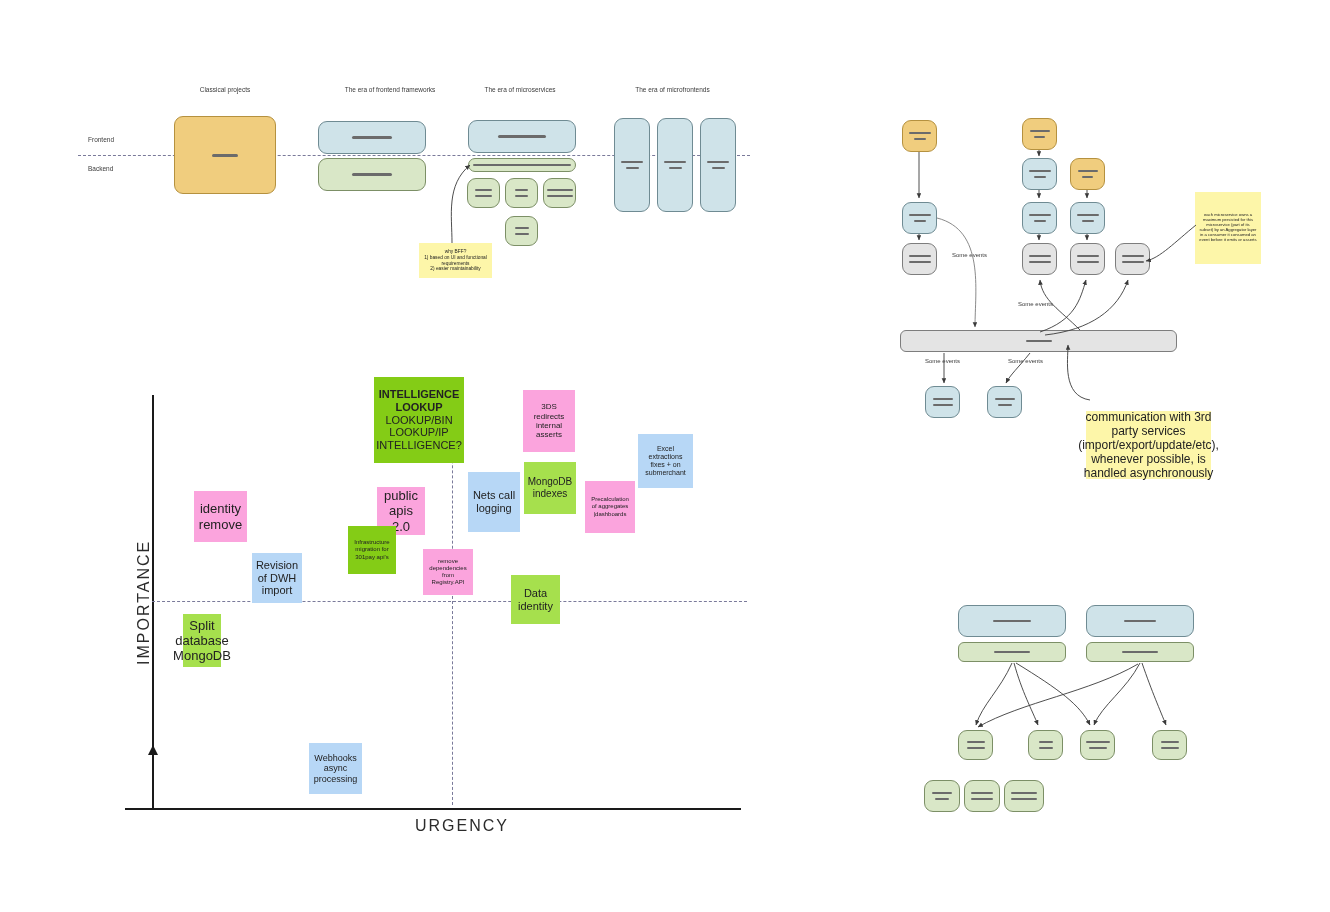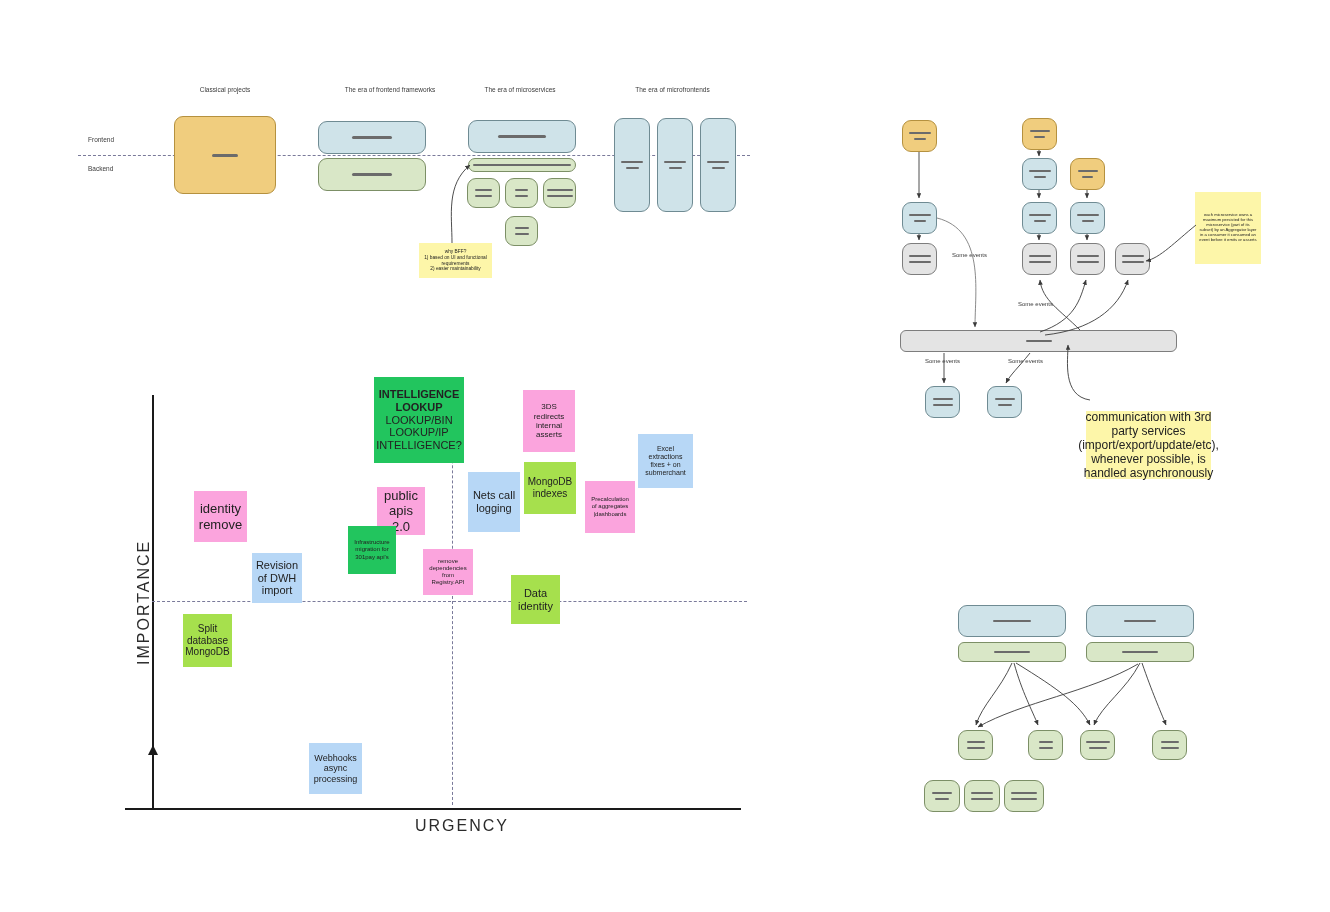--- a/index.html
+++ b/index.html
@@ -18,21 +18,21 @@
   .rbox.grey{background:#e4e4e4;border-color:#7d7d7d;}
   .redact{height:3px;background:#6b6b6b;border-radius:2px;}
 
   
   .note{position:absolute;box-sizing:border-box;display:flex;align-items:center;
         justify-content:center;text-align:center;padding:5px 4px;line-height:1.18;
         color:#222;}
   .note.pink{background:#fba4dd;}
   .note.blue{background:#b7d7f6;}
   .note.green{background:#a6e04d;}
-  .note.purple{background:#22c55e;}
+  .note.purple{background:#84cc16;}
   .note.yellow{background:#fdf6a9;}
 
   
   .axis-line{position:absolute;background:#1a1a1a;}
   .dashed-h{position:absolute;border-top:1px dashed #7a7a9a;}
   .dashed-v{position:absolute;border-left:1px dashed #7a7a9a;}
   .axis-label{position:absolute;font-size:16px;letter-spacing:2px;color:#2b2b2b;}
   .axis-label.vert{transform-origin:left top;transform:rotate(-90deg);}
 
   .col-head{position:absolute;font-size:6.5px;color:#3a3a3a;text-align:center;white-space:nowrap;}
@@ -168,21 +168,21 @@
         </div>
         <div class="note blue" style="left: 252px; top: 203px; width: 50px; height: 50px; font-size: 11px; flex-direction: column;">
           <div>Revision of DWH import</div>
         </div>
         <div class="note pink" style="left: 423px; top: 199px; width: 50px; height: 46px; font-size: 6px; flex-direction: column;">
           <div>remove dependencies from Registry.API</div>
         </div>
         <div class="note green" style="left: 511px; top: 225px; width: 49px; height: 49px; font-size: 11px; flex-direction: column;">
           <div>Data identity</div>
         </div>
-        <div class="note green" style="left: 183px; top: 264px; width: 49px; height: 53px; font-size: 10px; flex-direction: column;">
+        <div class="note green" style="left: 183px; top: 264px; width: 38px; height: 53px; font-size: 13px; flex-direction: column;">
           <div>Split database MongoDB</div>
         </div>
         <div class="note blue" style="left: 309px; top: 393px; width: 53px; height: 51px; font-size: 9px; flex-direction: column;">
           <div>Webhooks async processing</div>
         </div>
       </div>
   </div>
 
   <div class="abs" style="left:880px;top:100px;width:400px;height:340px;">
 

